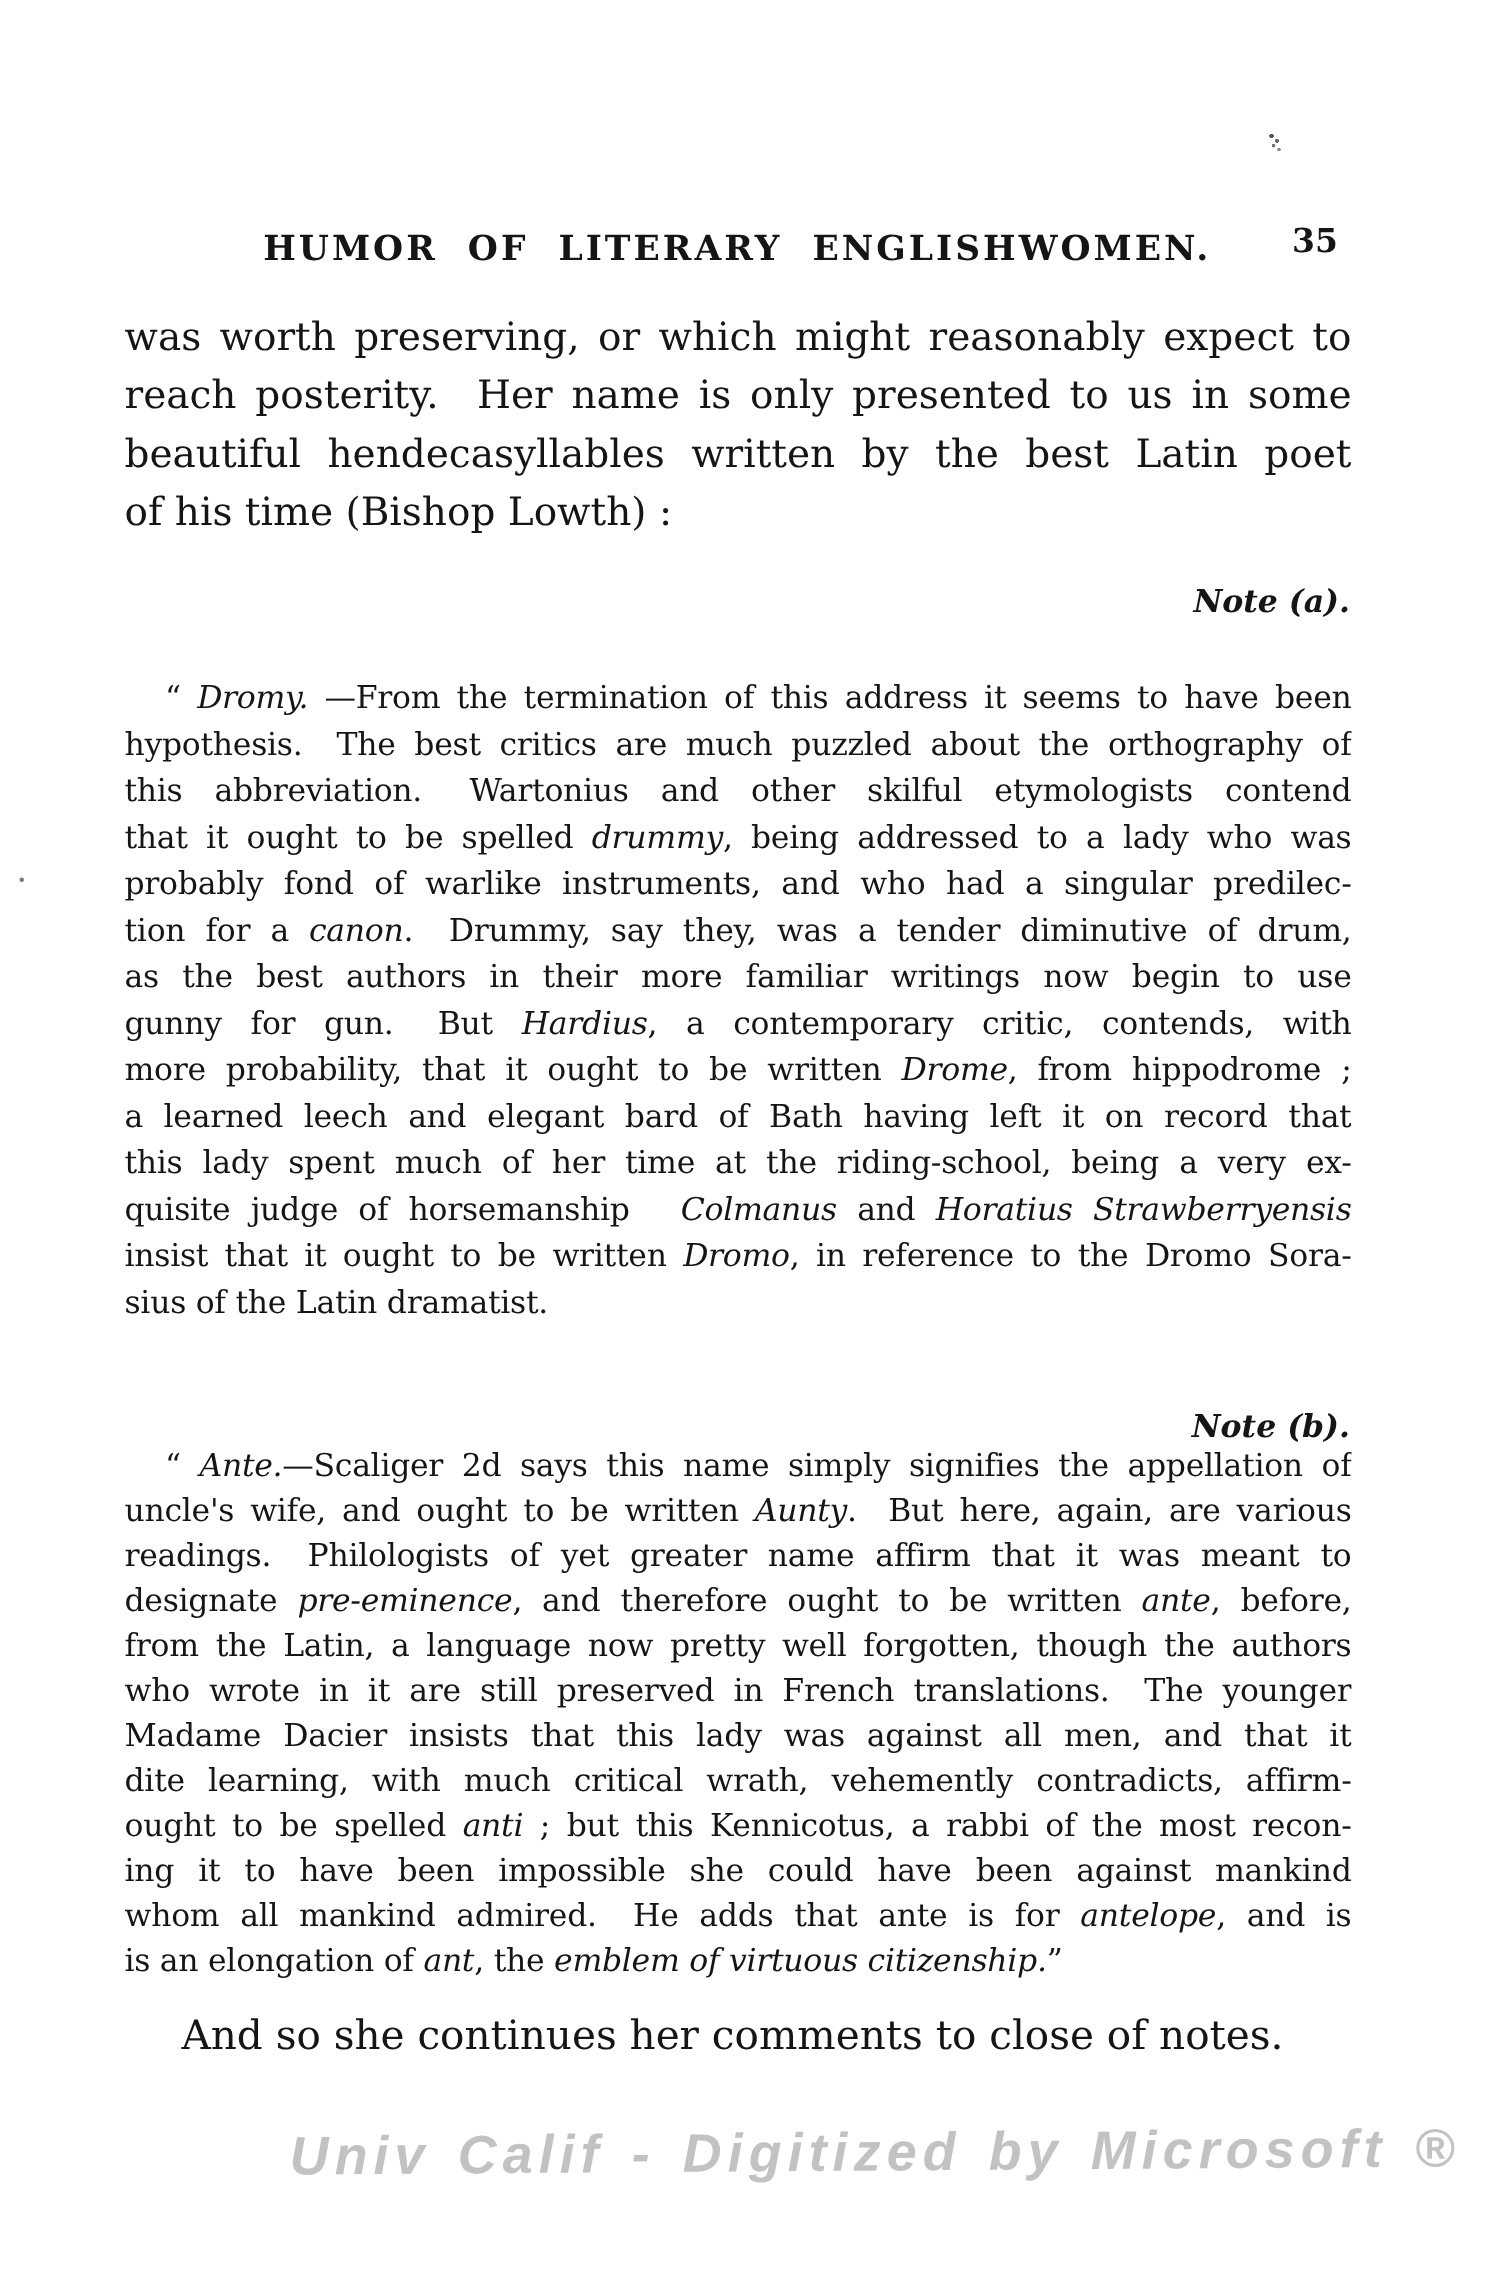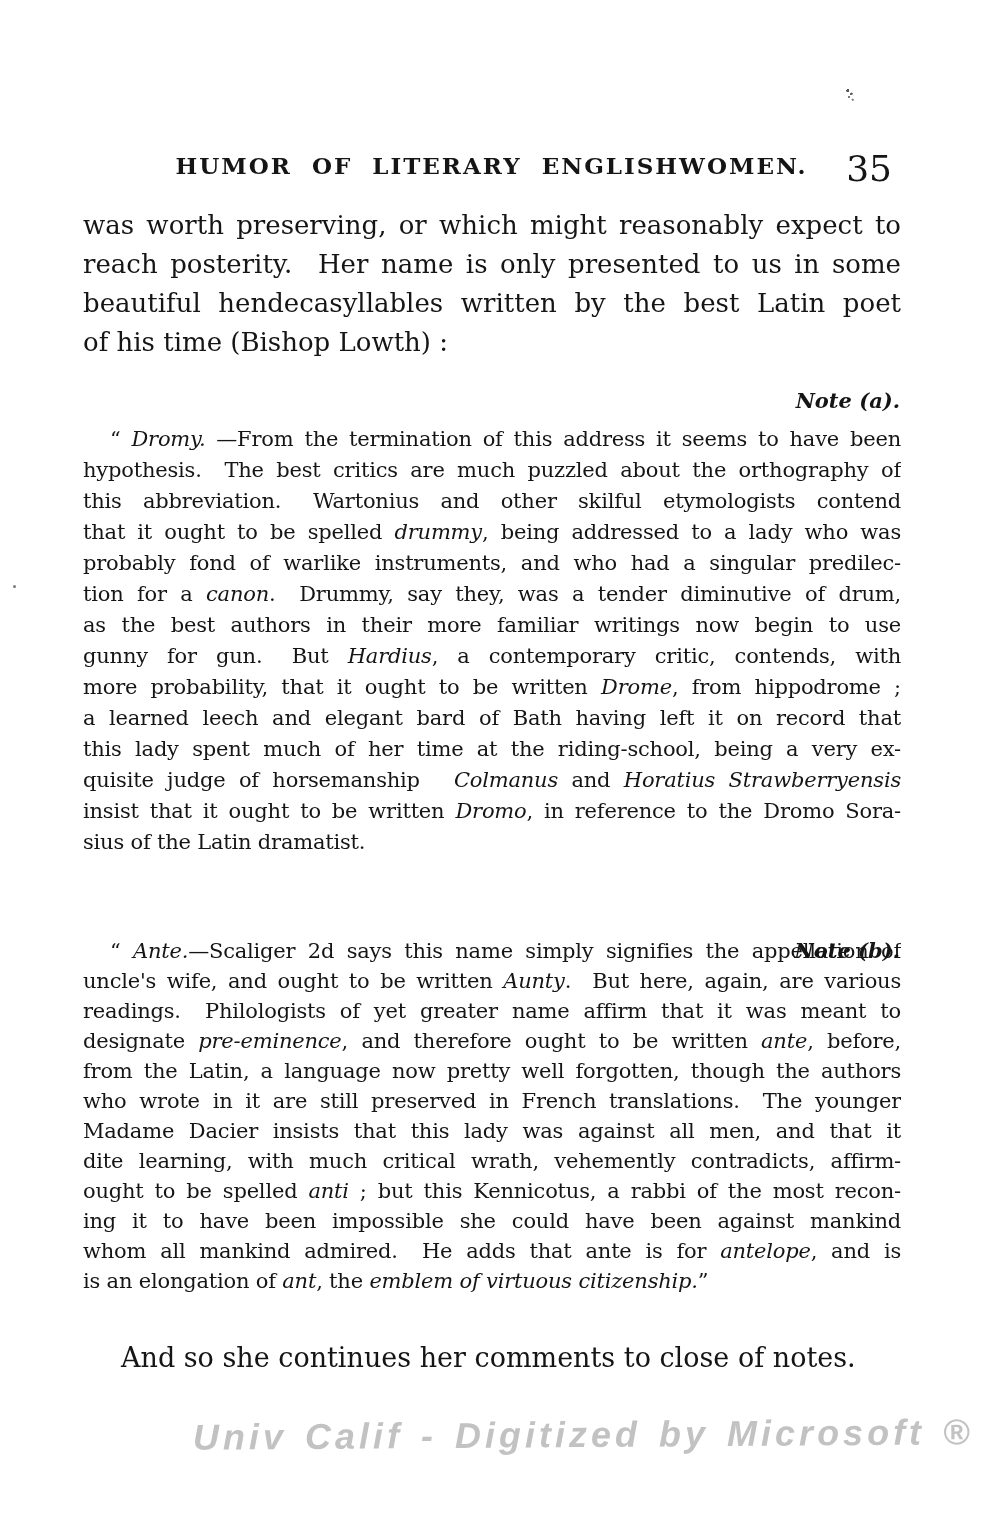--- a/index.html
+++ b/index.html
@@ -15,21 +15,21 @@
   .header-row{
     position:absolute;top:152px;left:83px;width:817px;height:32px;
   }
   .running-title{
     position:absolute;left:0;right:0;text-align:center;
     font-size:23px;font-weight:bold;letter-spacing:2px;word-spacing:10px;
     white-space:nowrap;
   }
   .page-number{
     position:absolute;right:8px;top:-4px;
-    font-size:36px;font-weight:normal;
+    font-size:22px;font-weight:bold;
   }
   
   .intro{
     position:absolute;top:206px;left:83px;width:818px;
     font-size:26px;
   }
   .intro .line{height:39px;line-height:39px;overflow:hidden;}
   
   .note-heading{
     position:absolute;left:83px;width:817px;
@@ -40,21 +40,21 @@
   
   .note-body{
     position:absolute;left:83px;width:818px;
     font-size:21px;font-weight:500;letter-spacing:-0.2px;
   }
   .note-a-body{top:424px;}
   .note-b-body{top:936px;}
   .note-a-body .line{height:31px;line-height:31px;}
   .note-b-body .line{height:30px;line-height:30px;}
   .note-body .line{overflow:hidden;}
-  .note-body .line:first-child{padding-left:27px;}
+  .note-body .line:first-child{padding-left:27px;margin-top:26px;}
   
   .line{
     text-align:justify;
     text-align-last:justify;
   }
   .line.last{text-align-last:left;}
   .line i{font-style:italic;}
   
   .closing{
     position:absolute;top:1340px;left:83px;width:818px;

